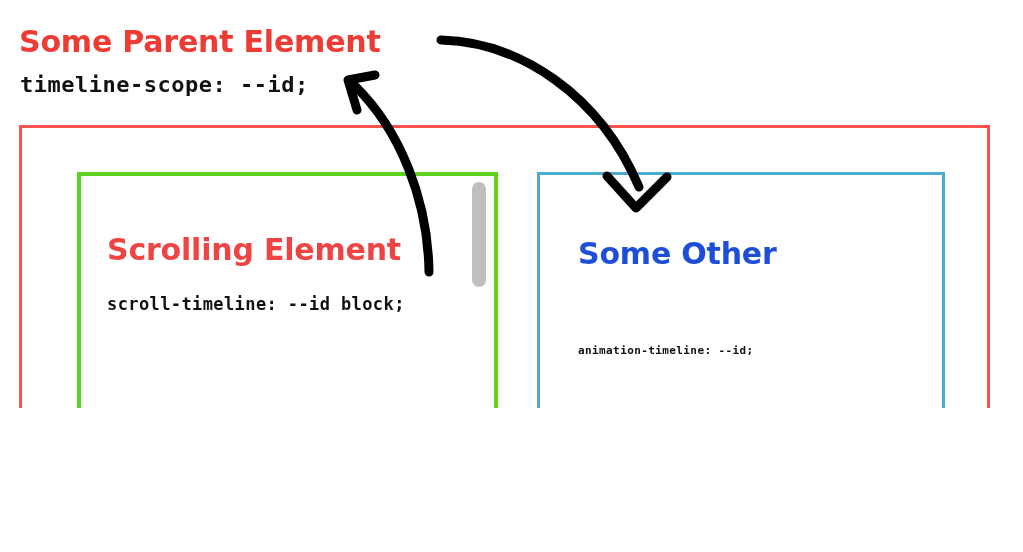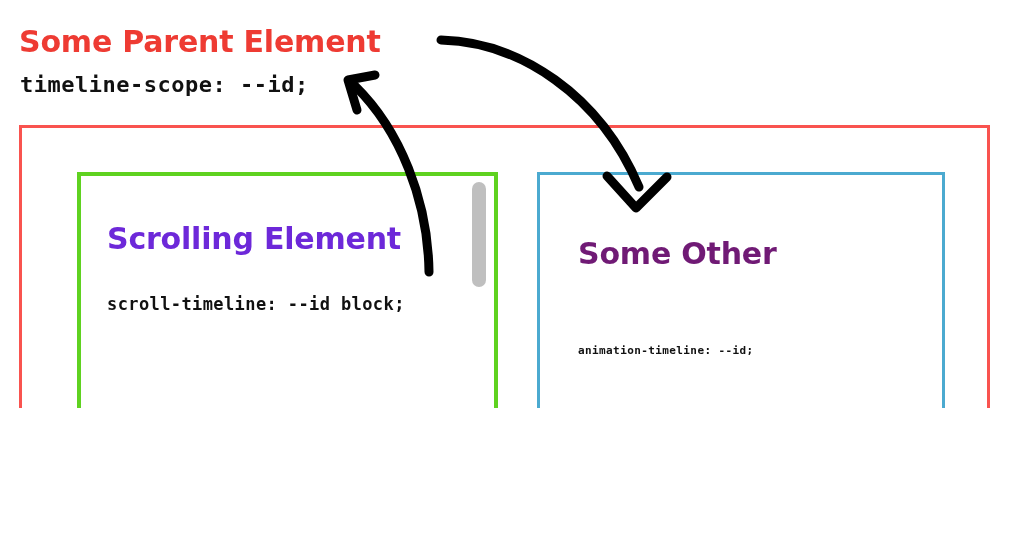--- a/index.html
+++ b/index.html
@@ -60,26 +60,26 @@
     width: 421px;
     height: 301px;
     box-sizing: border-box;
     border: 4px solid #5FD220;
     background: #ffffff;
     overflow: hidden;
   }
   .scroll-heading {
     position: absolute;
     left: 107px;
-    top: 221px;
+    top: 232px;
     font-family: "DejaVu Sans", sans-serif;
     font-weight: bold;
     font-size: 30px;
     letter-spacing: -0.2px;
-    color: #6d28d9;
+    color: #ef4444;
     white-space: nowrap;
   }
   .scroll-code {
     position: absolute;
     left: 107px;
     top: 294px;
     font-family: "DejaVu Sans Mono", monospace;
     font-weight: bold;
     font-size: 17px;
     letter-spacing: 0.4px;
@@ -111,21 +111,21 @@
   .other-heading {
     position: absolute;
     left: 578px;
     top: 232px;
     width: 330px;
     font-family: "DejaVu Sans", sans-serif;
     font-weight: bold;
     font-size: 30px;
     line-height: 44px;
     letter-spacing: -0.2px;
-    color: #701a75;
+    color: #1d4ed8;
   }
   .other-heading span { display: block; }
   .other-code {
     position: absolute;
     left: 578px;
     top: 344px;
     font-family: "DejaVu Sans Mono", monospace;
     font-weight: bold;
     font-size: 11px;
     letter-spacing: 0.4px;

